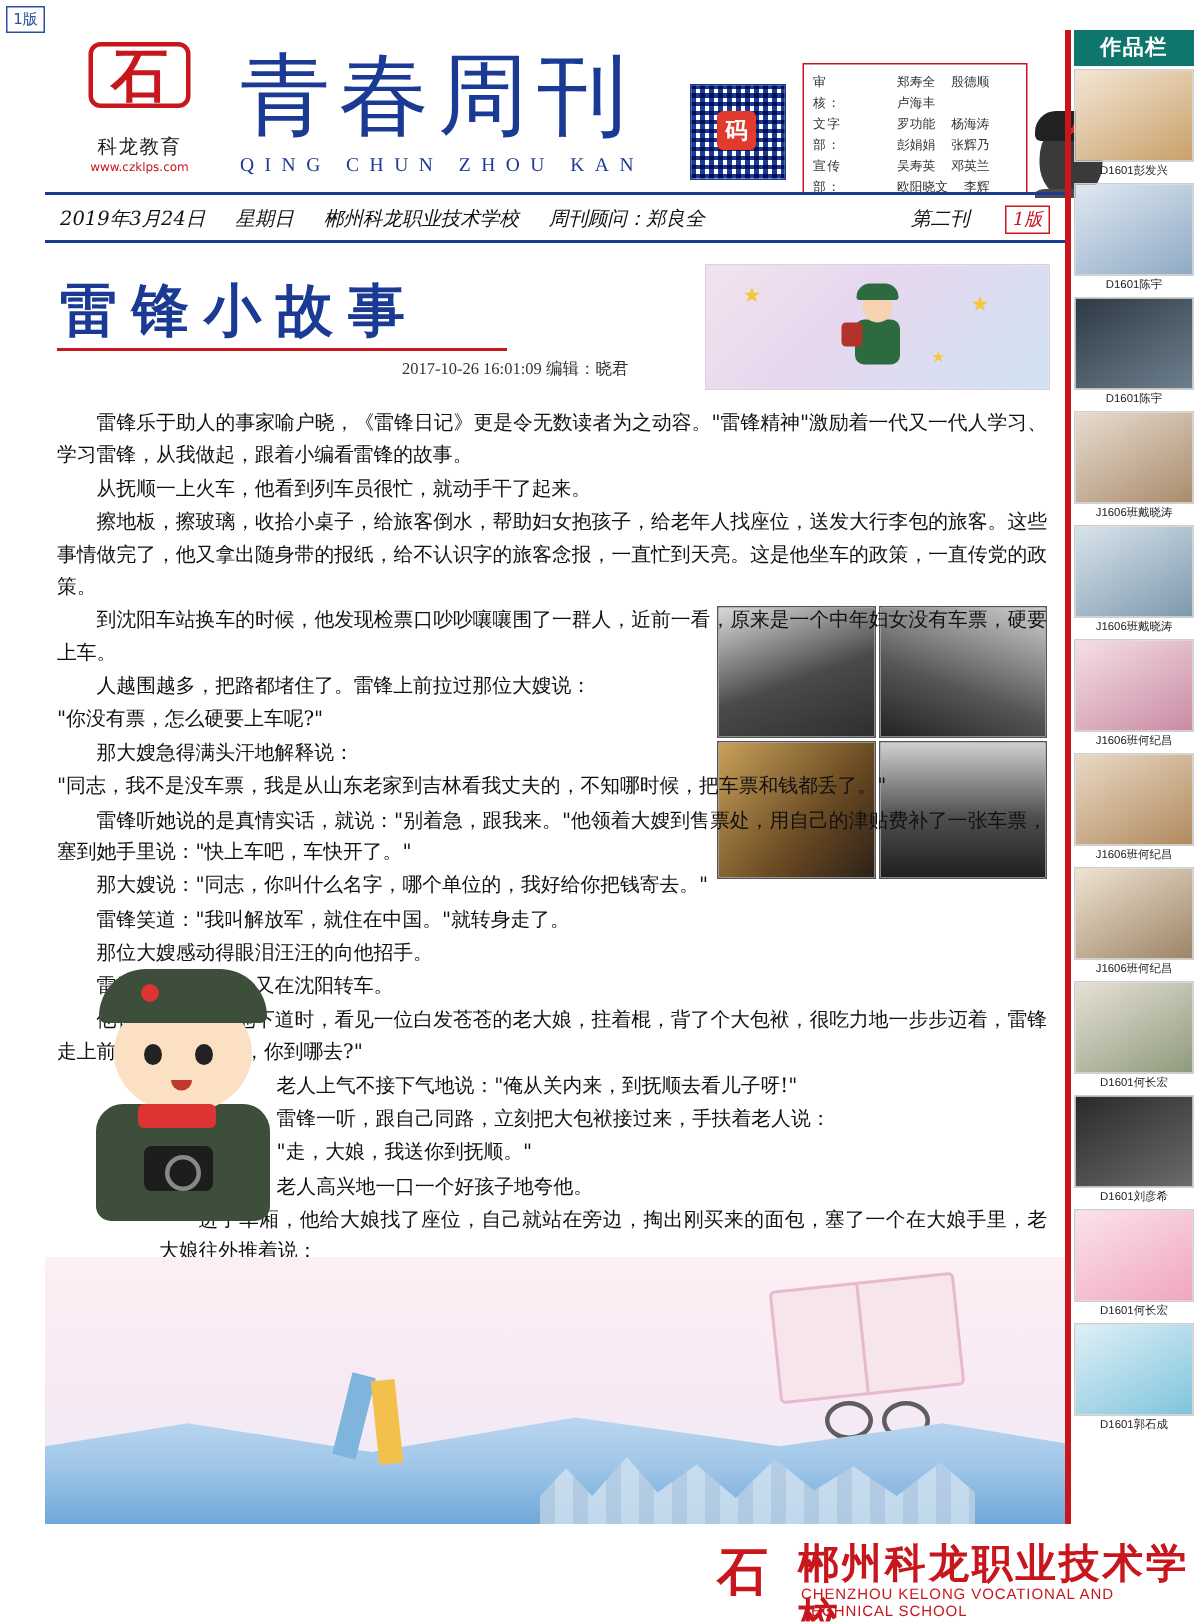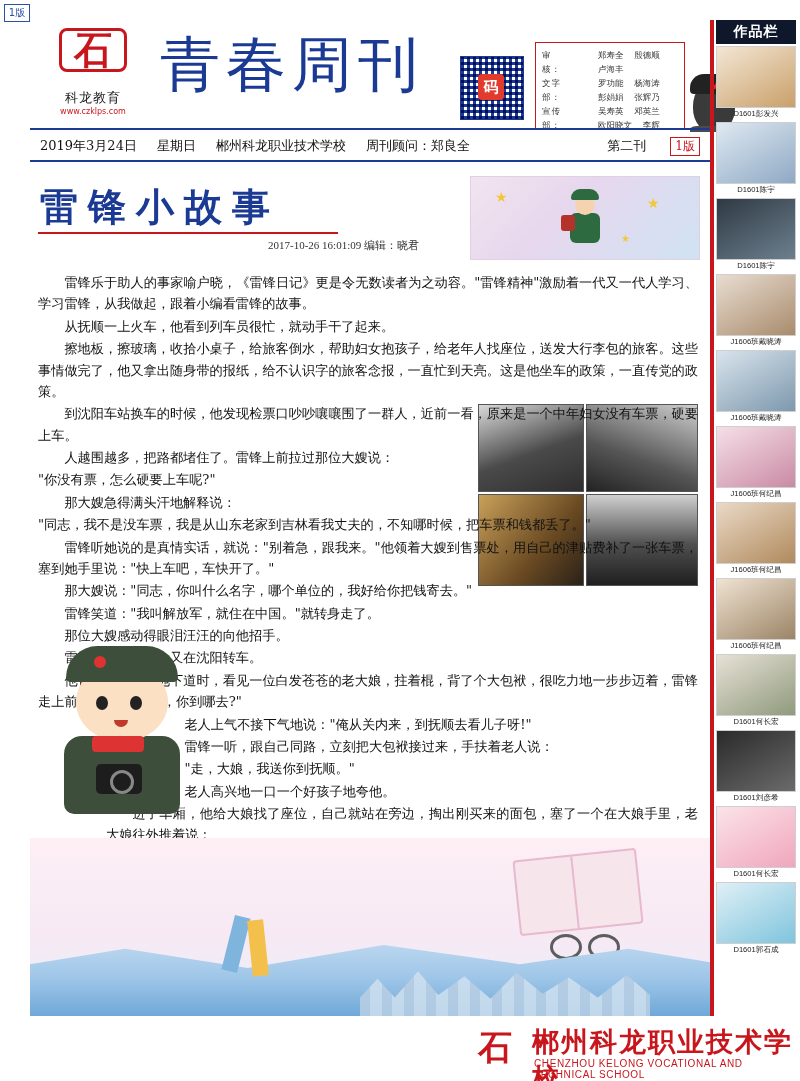--- a/index.html
+++ b/index.html
@@ -86,21 +86,21 @@
     border-radius:12px 12px 0 0;
   }
 
   
   .rule-top{position:absolute;left:30px;top:128px;width:680px;height:2px;background:#1b3a94;}
   .infobar{
     position:absolute;left:30px;top:132px;width:680px;height:28px;
     display:flex;align-items:center;font-size:13px;color:#111;
     font-family:"DejaVu Serif","Liberation Serif",serif;
   }
-  .infobar .seg{padding:0 10px;white-space:nowrap;}
+  .infobar .seg{padding:0 10px;white-space:nowrap;font-style:italic;}
   .infobar .grow{flex:1;}
   .issue-badge{
     display:inline-block;border:1px solid #c8161d;color:#c8161d;
     padding:0 4px;margin-left:4px;font-size:12px;
   }
   .rule-bot{position:absolute;left:30px;top:160px;width:680px;height:2px;background:#1b3a94;}
 
   
   .headline{
     position:absolute;left:40px;top:182px;
@@ -207,21 +207,21 @@
   .footer-en{
     position:absolute;left:534px;top:42px;font-size:10px;color:#c8161d;letter-spacing:.6px;
     font-family:"Liberation Sans",sans-serif;
   }
 
   
   .sidebar{
     position:absolute;left:716px;top:20px;width:80px;height:996px;
   }
   .sb-title{
-    width:80px;height:24px;background:#0f172a;color:#fff;
+    width:80px;height:24px;background:#0f766e;color:#fff;
     font-size:14px;font-weight:bold;letter-spacing:1px;
     display:flex;align-items:center;justify-content:center;
     font-family:"DejaVu Serif","Liberation Serif",serif;
   }
   .sb-item{width:80px;margin-top:2px;}
   .sb-thumb{width:80px;height:62px;border:1px solid #cfcfcf;box-sizing:border-box;}
   .sb-cap{
     font-size:7.6px;color:#222;text-align:center;line-height:12px;height:12px;
     white-space:nowrap;overflow:hidden;
     font-family:"Liberation Sans",sans-serif;
@@ -238,20 +238,21 @@
   <div class="page-marker">1版</div>
 
   <div class="masthead">
     <div class="logo">
       <div class="logo-badge">石</div>
       <div class="logo-name">科龙教育</div>
       <div class="logo-url">www.czklps.com</div>
     </div>
     <div class="title-zone">
       <div class="title-cn">青春周刊</div>
+      <div class="title-py">QING CHUN ZHOU KAN</div>
     </div>
     <div class="qr"></div>
     <div class="qr-center">码</div>
 
     <div class="credits">
       <div class="row">
         <div class="lbl">审 核：</div>
         <div class="val">
           <span>郑寿全</span>
           <span>殷德顺</span>

